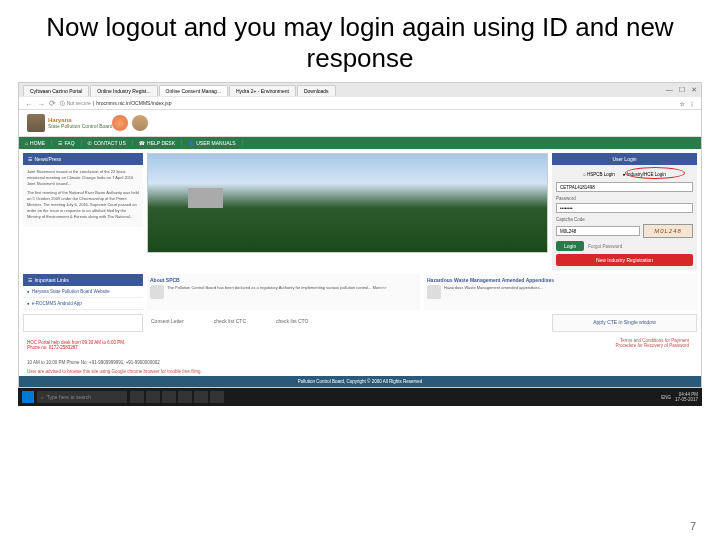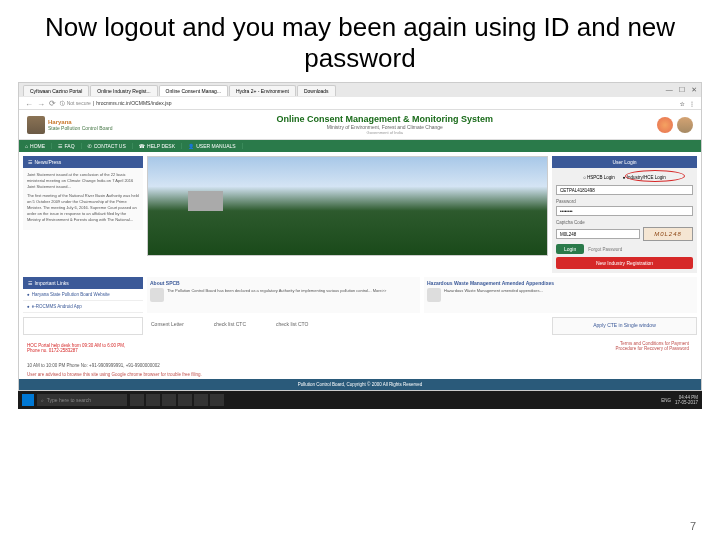--- a/index.html
+++ b/index.html
@@ -74,21 +74,21 @@
 .win-btn{width:12px;height:12px;background:#0078d4}
 .search-tb{flex:0 0 90px;height:12px;background:#333;color:#888;font-size:5px;display:flex;align-items:center;padding:0 4px;gap:3px}
 .tb-icons{display:flex;gap:2px}
 .tb-icon{width:14px;height:12px;background:#333}
 .tb-right{margin-left:auto;color:#ccc;font-size:4.5px;display:flex;align-items:center;gap:4px}
 .page-num{position:absolute;bottom:8px;right:24px;font-size:11px;color:#666}
 </style>
 </head>
 <body>
 
-<div class="slide-title">Now logout and you may been again using  ID and new password</div>
+<div class="slide-title">Now logout and you may login again using  ID and new response</div>
 
 <div class="browser">
   <div class="tabs">
     <div class="tab">Cyftwaan Cazino Portal</div>
     <div class="tab">Online Industry Regist...</div>
     <div class="tab active">Online Consent Manag...</div>
     <div class="tab">Hydra 2+ - Environment</div>
     <div class="tab">Downloads</div>
     <div class="wctrl">
       <span>—</span>
@@ -112,25 +112,20 @@
 
   <div class="page">
     <div class="header">
       <div class="logo-l">
         <div class="logo-img"></div>
         <div class="state-txt">
           <div class="s1">Haryana</div>
           <div class="s2">State Pollution Control Board</div>
         </div>
       </div>
-      <div class="center-title">
-        <div class="ct1">Online Consent Management &amp; Monitoring System</div>
-        <div class="ct2">Ministry of Environment, Forest and Climate Change</div>
-        <div class="ct3">Government of India</div>
-      </div>
       <div class="logo-r">
         <div class="emblem a"></div>
         <div class="emblem b"></div>
       </div>
     </div>
 
     <div class="navbar">
       <div class="nav-item">
           <span>⌂</span>
           <span>HOME</span>

